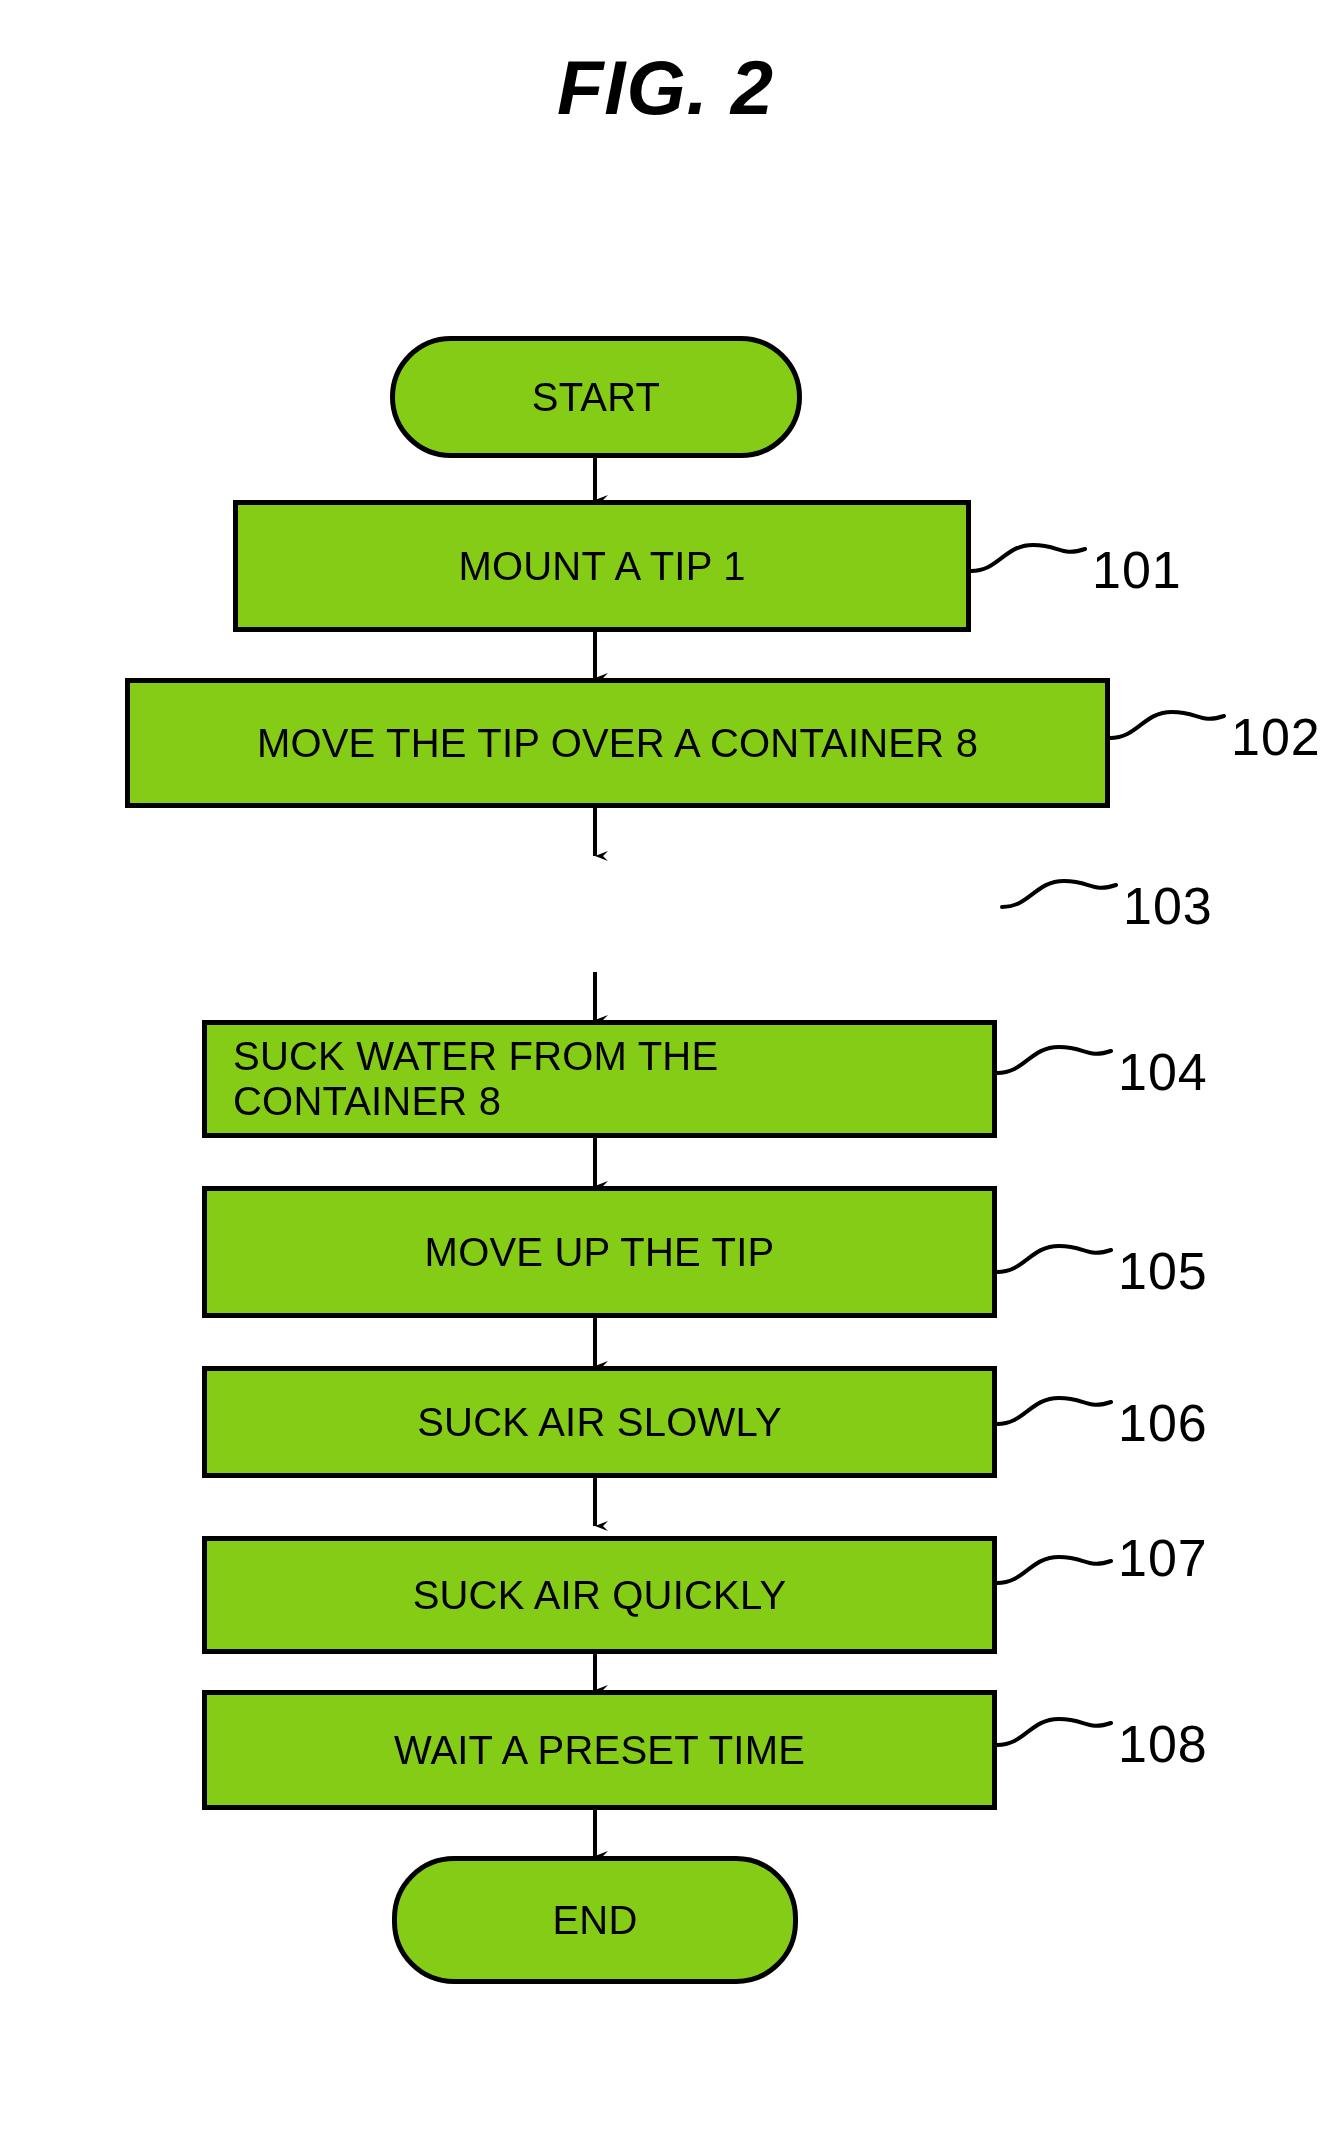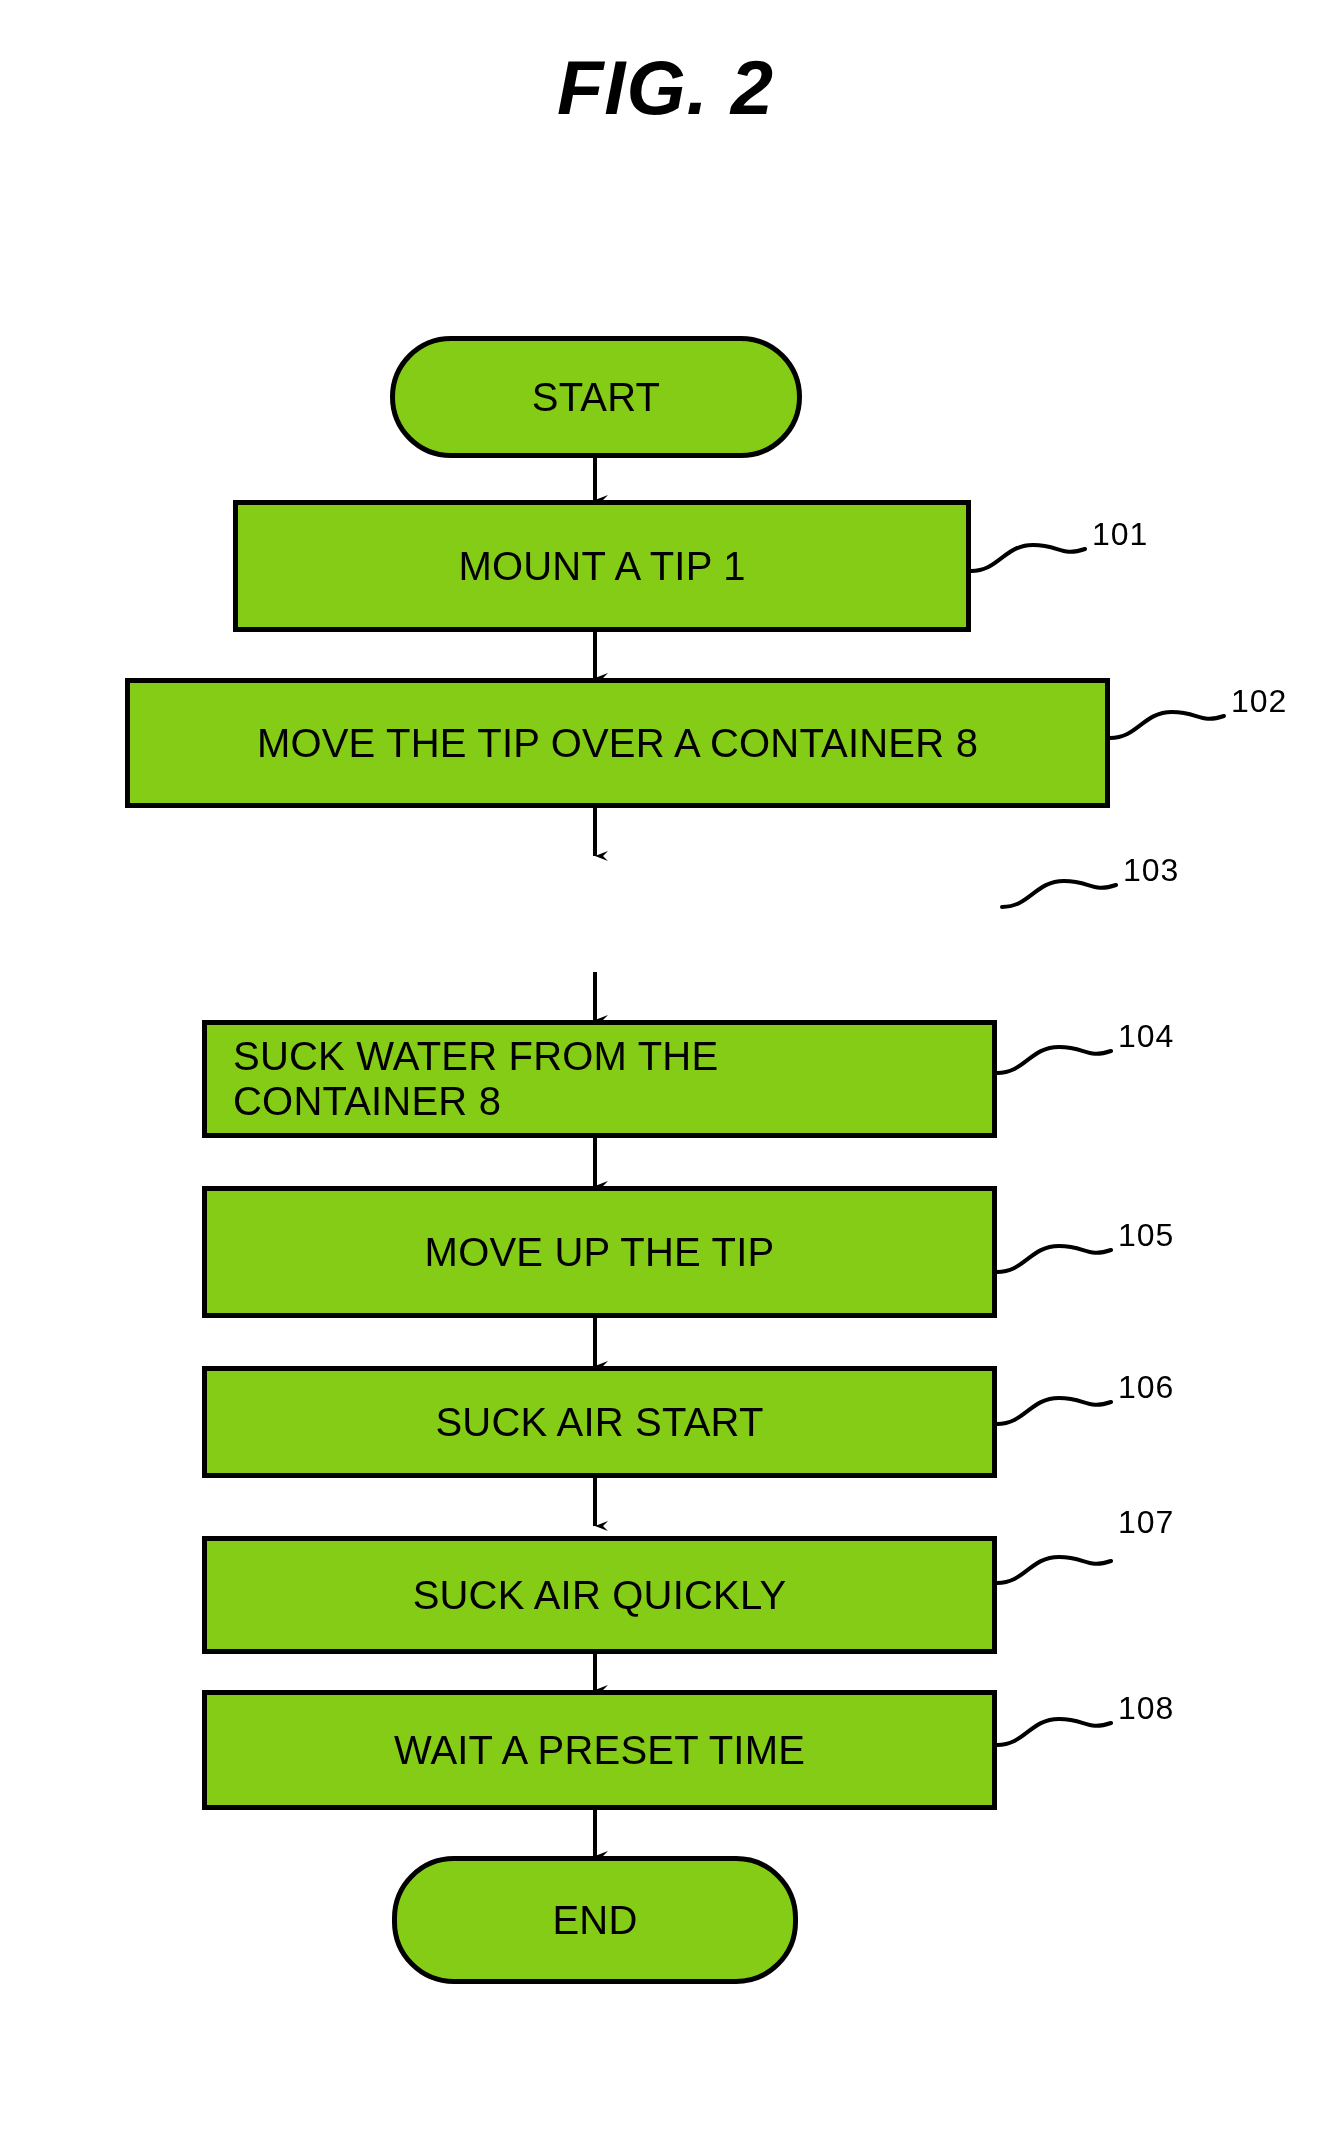--- a/index.html
+++ b/index.html
@@ -70,24 +70,25 @@
     display: block;
     width: 100%;
   }
 
   .node.process.left-align .node-label {
     padding-left: 26px;
   }
 
   .ref-number {
     position: absolute;
-    font-size: 32px;
+    font-size: 52px;
     letter-spacing: 1px;
     font-family: "Liberation Sans", sans-serif;
     white-space: nowrap;
+    margin-top: 24px;
   }
 
   .conn-layer, .leader-layer {
     position: absolute;
     left: 0;
     top: 0;
     width: 1331px;
     height: 2132px;
     pointer-events: none;
   }
@@ -152,21 +153,21 @@
 CONTAINER 8</span>
   </div>
   <div class="ref-number" style="left:1118px; top:1018px;">104</div>
 
   <div class="node process" style="left:202px; top:1186px; width:795px; height:132px;">
     <span class="node-label">MOVE UP THE TIP</span>
   </div>
   <div class="ref-number" style="left:1118px; top:1217px;">105</div>
 
   <div class="node process" style="left:202px; top:1366px; width:795px; height:112px;">
-    <span class="node-label">SUCK AIR START</span>
+    <span class="node-label">SUCK AIR SLOWLY</span>
   </div>
   <div class="ref-number" style="left:1118px; top:1369px;">106</div>
 
   <div class="node process" style="left:202px; top:1526px; width:795px; height:118px;margin-top:10px;">
     <span class="node-label">SUCK AIR QUICKLY</span>
   </div>
   <div class="ref-number" style="left:1118px; top:1504px;">107</div>
 
   <div class="node process" style="left:202px; top:1690px; width:795px; height:120px;">
     <span class="node-label">WAIT A PRESET TIME</span>

